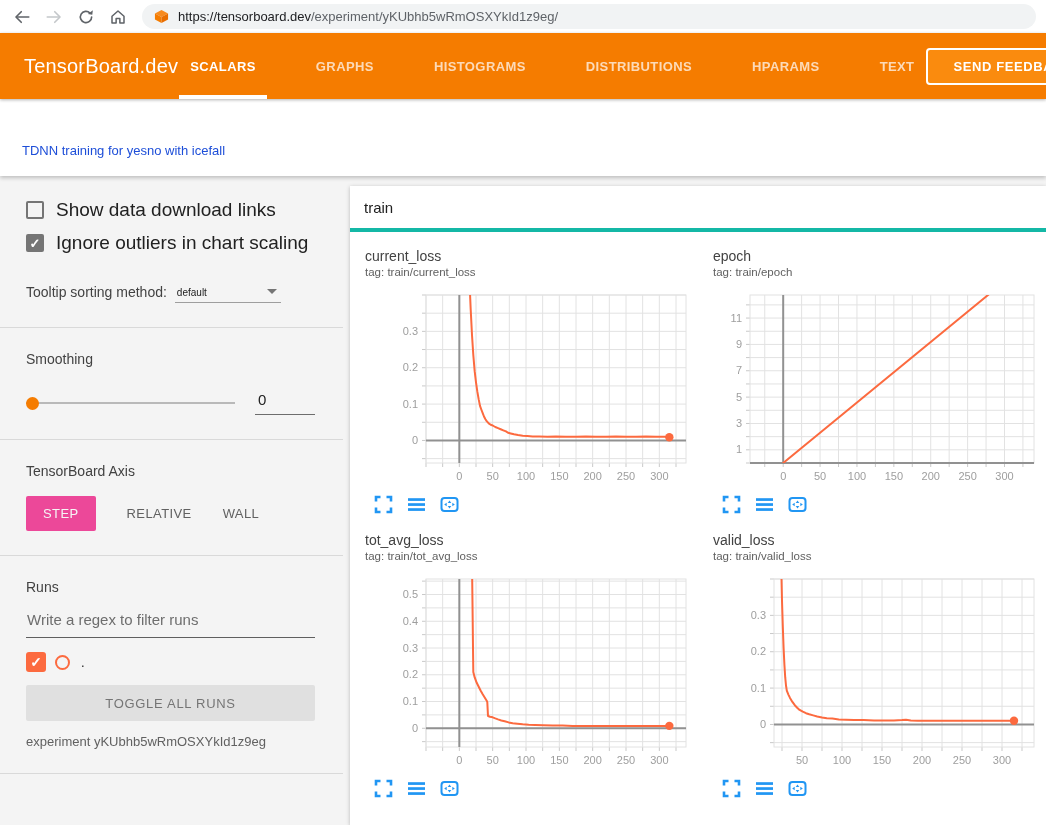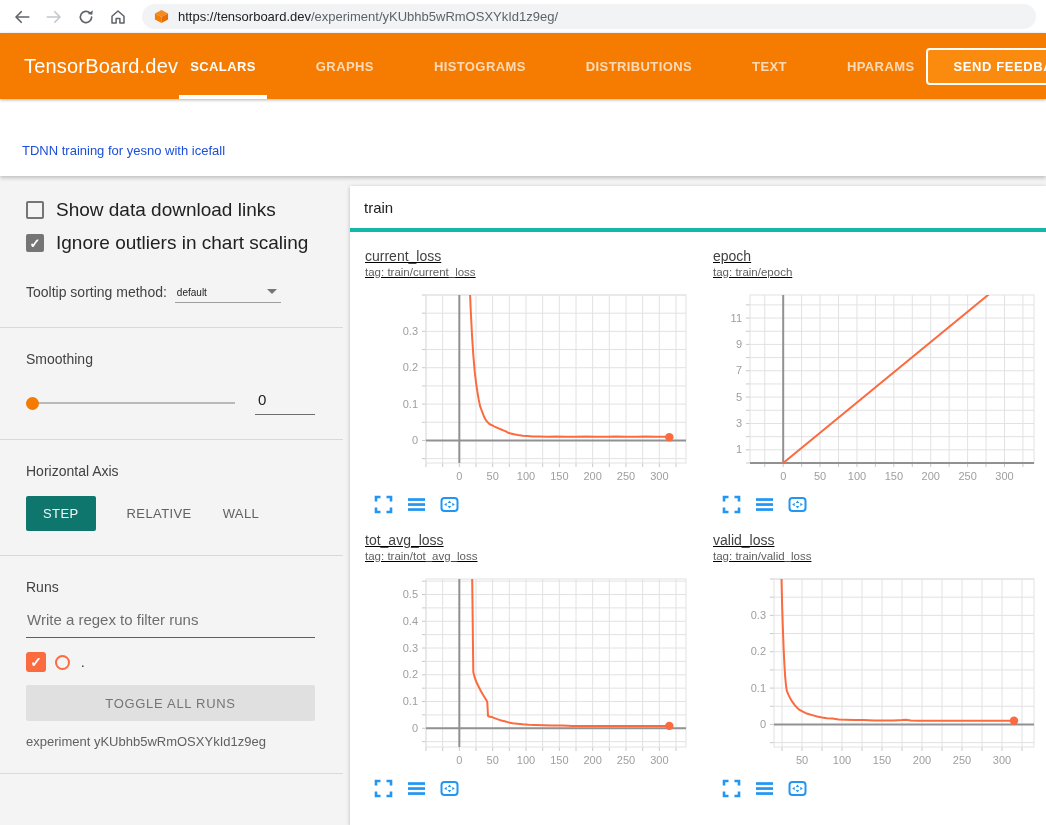--- a/index.html
+++ b/index.html
@@ -52,21 +52,21 @@
   .dropdown .val { font-size:10px; color:#212121; }
   .caret { width:0; height:0; border-left:5px solid transparent; border-right:5px solid transparent;
            border-top:5px solid #757575; margin-bottom:3px; }
   .sec-label { font-size:14px; color:#424242; }
   .slider-row { margin-top:24px; display:flex; align-items:center; }
   .slider-track { flex:1; height:2px; background:#b9b9b9; position:relative; }
   .slider-thumb { position:absolute; left:0; top:-5.5px; width:13px; height:13px; border-radius:50%; background:#f57c00; cursor:pointer; }
   .slider-val { width:60px; margin-left:20px; font-size:15px; color:#212121; border-bottom:1px solid #6d6d6d;
                 padding:0 0 6px 3px; }
   .axis-btns { margin-top:17px; display:flex; align-items:center; }
-  .axis-btn-active { background:#0f766e; color:#f5f5f5; font-size:13px; letter-spacing:.4px; padding:10px 17px;
+  .axis-btn-active { background:#ec4899; color:#f5f5f5; font-size:13px; letter-spacing:.4px; padding:10px 17px;
                      border:none; border-radius:2px; cursor:pointer; font-family:inherit; }
   .axis-btn { margin-left:31px; font-size:13px; letter-spacing:.4px; color:#616161; cursor:pointer; }
   .runs-sec .regex-input { margin-top:16px; width:100%; border:none; outline:none; background:transparent;
                 border-bottom:1px solid #5f5f5f; font-size:15px; color:#212121; padding:0 0 9px 1px; font-family:inherit; }
   .regex-input::placeholder { color:#6e6e6e; opacity:1; }
   .run-row { margin-top:14px; display:flex; align-items:center; }
   .run-chk { width:20px; height:20px; border-radius:3px; display:flex; align-items:center; justify-content:center;
              color:#fff; font-size:14px; font-weight:700; line-height:1; cursor:pointer; }
   .run-circle { width:15px; height:15px; border-radius:50%; border:2.5px solid #fc6a3f; margin-left:9px; cursor:pointer; }
   .run-name { margin-left:11px; font-size:13px; color:#212121; }
@@ -78,21 +78,21 @@
   .main { flex:1; min-width:0; display:flex; flex-direction:column; padding-left:7px; }
   .search-row { height:44px; display:flex; align-items:center; border-bottom:1px solid #6f6f6f; padding-left:2px; }
   .search-row svg { flex:0 0 auto; }
   .tag-filter-input { flex:1; margin-left:9px; border:none; outline:none; background:transparent; font-size:15px;
                       color:#424242; font-family:inherit; }
   .tag-filter-input::placeholder { color:#757575; opacity:1; }
   .card { margin-top:10px; background:#fff; flex:1; box-shadow:0 1px 4px rgba(0,0,0,.25); overflow:hidden; }
   .card-header { height:46px; border-bottom:4px solid #14b8a6; display:flex; align-items:center; padding-left:14px; }
   .group-name { font-size:15px; color:#212121; }
   .charts { display:flex; flex-wrap:wrap; }
-  .chart-card { width:348px; flex:0 0 auto; padding-top:16px;text-decoration:underline; }
+  .chart-card { width:348px; flex:0 0 auto; padding-top:16px; }
   .chart-title { margin-left:15px; font-size:14px; color:#424242; height:17px; }
   .chart-tag { margin-left:15px; margin-top:1px; font-size:11.5px; color:#616161; height:17px; }
   .plot { display:block; margin:8px 0 0 6px; }
   .chart-toolbar { margin:4px 0 2px 24px; display:flex; align-items:center; }
   .chart-toolbar .tool { width:19px; height:19px; margin-right:14px; cursor:pointer; }
 </style>
 </head>
 <body>
 
 <div class="page">
@@ -127,22 +127,22 @@
     </div>
   </div>
 
   <div class="app-header">
     <div class="logo">TensorBoard.dev</div>
     <div class="tabs">
       <div class="tab active">SCALARS</div>
       <div class="tab">GRAPHS</div>
       <div class="tab">HISTOGRAMS</div>
       <div class="tab">DISTRIBUTIONS</div>
+      <div class="tab">HPARAMS</div>
       <div class="tab">TEXT</div>
-      <div class="tab">HPARAMS</div>
     </div>
     <div class="hspacer"></div>
     <div class="feedback-btn">SEND FEEDBACK</div>
   </div>
 
   <div class="exp-bar">
     <div class="exp-title">TDNN training for yesno with icefall</div>
   </div>
 
   <div class="content">
@@ -170,21 +170,21 @@
         <div class="sec-label">Smoothing</div>
         <div class="slider-row">
           <div class="slider-track">
             <div class="slider-thumb"></div>
           </div>
           <div class="slider-val">0</div>
         </div>
       </div>
 
       <div class="side-sec">
-        <div class="sec-label">Horizontal Axis</div>
+        <div class="sec-label">TensorBoard Axis</div>
         <div class="axis-btns">
           <button class="axis-btn-active">STEP</button>
           <span class="axis-btn">RELATIVE</span>
           <span class="axis-btn">WALL</span>
         </div>
       </div>
 
       <div class="side-sec runs-sec">
         <div class="sec-label">Runs</div>
         <input class="regex-input" placeholder="Write a regex to filter runs" style="">

